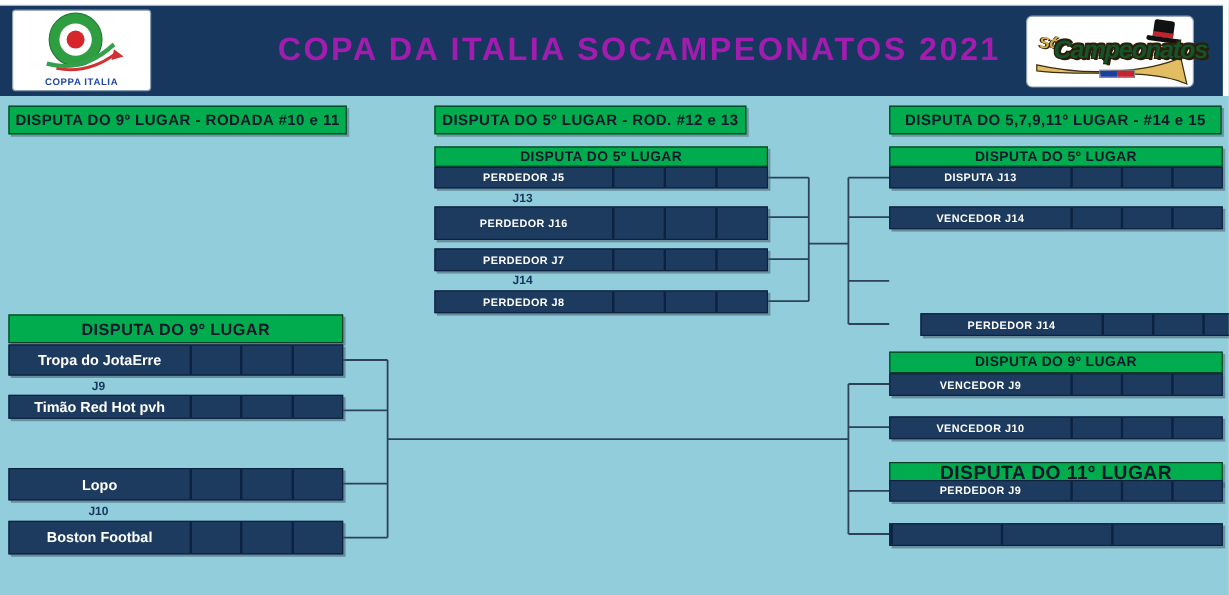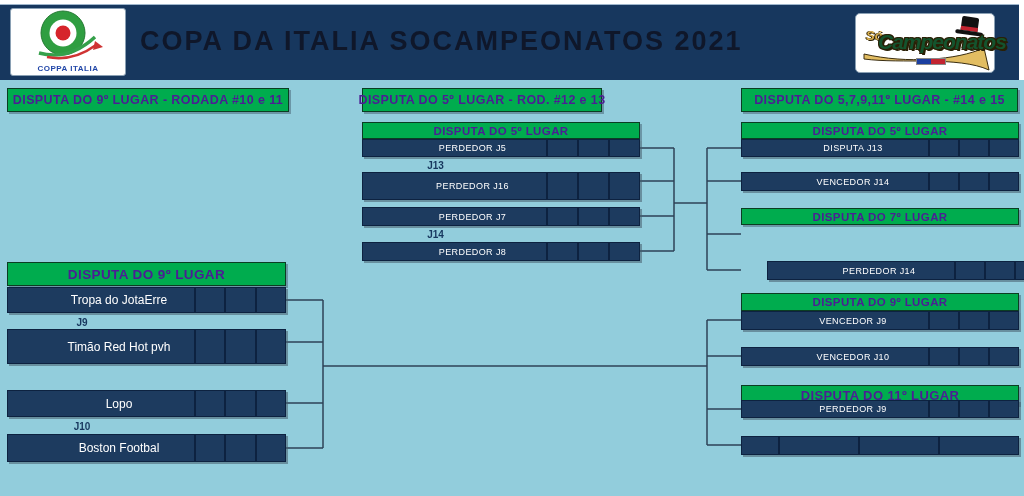--- a/index.html
+++ b/index.html
@@ -4,22 +4,22 @@
 <style>
   html,body{margin:0;padding:0;}
   body{font-family:"Liberation Sans",sans-serif;}
   #stage{position:relative;width:1024px;height:496px;background:#92CDDC;overflow:hidden;}
 
   
   .top-strip{position:absolute;left:0;top:0;width:1024px;height:4px;background:#ffffff;border-bottom:1px solid #9fb6cc;}
   .header-band{position:absolute;left:0;top:5px;width:1019px;height:75px;background:#17375E;}
   .right-strip{position:absolute;right:0;top:0;width:5px;height:80px;background:#ffffff;}
 
-  .page-title{position:absolute;left:140px;right:190px;top:26px;text-align:left;
-    color:#0f172a;font-size:27px;font-weight:800;letter-spacing:2px;white-space:nowrap;}
+  .page-title{position:absolute;left:140px;right:190px;top:26px;text-align:right;
+    color:#a21caf;font-size:27px;font-weight:800;letter-spacing:2px;white-space:nowrap;}
 
   
   .logo-box{position:absolute;background:#ffffff;border:1px solid #8aa0b4;border-radius:3px;}
   .logo-coppa{left:10px;top:8px;width:114px;height:66px;}
   .logo-soc{left:855px;top:13px;width:138px;height:58px;border-radius:5px;}
   .coppa-caption{position:absolute;left:0;right:0;bottom:2px;text-align:center;
     color:#2247a8;font-size:8px;font-weight:bold;letter-spacing:0.5px;}
   .soc-so{position:absolute;left:10px;top:14px;color:#d8ae4e;font-size:13px;font-weight:bold;font-style:italic;
     text-shadow:1px 1px 0 #2a2006,-1px 0 0 #2a2006;}
   .soc-word{position:absolute;left:22px;top:16px;color:#14532d;font-size:21px;font-weight:bold;font-style:italic;letter-spacing:-1px;
@@ -28,26 +28,26 @@
   .soc-flagbar{position:absolute;left:60px;top:44px;width:28px;height:5px;display:flex;border:1px solid #888;}
   .soc-flagbar .b{flex:1;background:#1b3fa0;}
   .soc-flagbar .r{flex:1;background:#c32430;}
   .hat{position:absolute;right:10px;top:3px;width:28px;height:20px;transform:rotate(8deg);}
   .hat .crown{position:absolute;left:5px;top:0;width:17px;height:14px;background:#111;border-radius:2px 2px 0 0;}
   .hat .band{position:absolute;left:5px;top:10px;width:17px;height:4px;background:#c32430;}
   .hat .brim{position:absolute;left:0;top:14px;width:28px;height:4px;background:#111;border-radius:2px;}
 
   
   .ghead{position:absolute;background:#00AC4E;border:1px solid #0b3d22;box-sizing:border-box;
-    color:#4c1d95;font-weight:bold;display:flex;align-items:center;justify-content:center;
+    color:#0f172a;font-weight:bold;display:flex;align-items:center;justify-content:center;
     text-align:center;letter-spacing:0.4px;box-shadow:2px 2px 0 rgba(60,84,100,0.45);white-space:nowrap;}
 
   
   .row{position:absolute;display:flex;background:#1d3b5f;border:1px solid #0d2240;box-sizing:border-box;
-    box-shadow:2px 2px 0 rgba(70,92,108,0.55);color:#ffffff;font-weight:normal;padding-left:36px;}
+    box-shadow:2px 2px 0 rgba(70,92,108,0.55);color:#ffffff;font-weight:bold;}
   .row .name{display:flex;align-items:center;justify-content:center;white-space:nowrap;}
   .row .cell{flex:1;border-left:2px solid #0d2240;}
   .left-col .name{width:150px;font-size:12px;}
   .mid-col .name{width:147px;font-size:9px;letter-spacing:0.4px;}
   .right-col .name{width:150px;font-size:9px;letter-spacing:0.4px;}
 
   .jlabel{position:absolute;color:#17375E;font-weight:bold;font-size:10px;
     display:flex;align-items:center;justify-content:center;}
 
   .connectors{position:absolute;left:0;top:0;pointer-events:none;}
@@ -103,21 +103,21 @@
 
       <path d="M286,300 H323 M286,342 H323 M286,403 H323 M286,448 H323"></path>
       <path d="M323,300 V448"></path>
       <path d="M323,366 H707"></path>
       <path d="M707,320 V445"></path>
       <path d="M707,320 H741 M707,356 H741 M707,409 H741 M707,445 H741"></path>
     </g>
   </svg>
 
   <div class="ghead" style="left:7px;top:88px;width:282px;height:24px;font-size:12.5px">DISPUTA DO 9º LUGAR - RODADA #10 e 11</div>
-  <div class="ghead" style="left:362px;top:88px;width:240px;height:24px;font-size:12.5px">DISPUTA DO 5º LUGAR - ROD. #12 e 13</div>
+  <div class="ghead" style="left:362px;top:88px;width:260px;height:24px;font-size:12.5px">DISPUTA DO 5º LUGAR - ROD. #12 e 13</div>
   <div class="ghead" style="left:741px;top:88px;width:277px;height:24px;font-size:12.5px">DISPUTA DO 5,7,9,11º LUGAR - #14 e 15</div>
 
   <div class="ghead" style="left:362px;top:122px;width:278px;height:17px;font-size:11.5px">DISPUTA DO 5º LUGAR</div>
 
   <div class="row mid-col" style="left:362px;top:139px;width:278px;height:18px">
     <div class="name">PERDEDOR J5</div>
     <div class="cell"></div>
     <div class="cell"></div>
     <div class="cell"></div>
   </div>
@@ -150,21 +150,20 @@
     <div class="cell"></div>
     <div class="cell"></div>
   </div>
   <div class="row right-col" style="left:741px;top:172px;width:278px;height:19px">
     <div class="name">VENCEDOR J14</div>
     <div class="cell"></div>
     <div class="cell"></div>
     <div class="cell"></div>
   </div>
 
-  <div class="ghead" style="left:741px;top:208px;width:278px;height:17px;font-size:11.5px">DISPUTA DO 7º LUGAR</div>
   <div class="row right-col" style="left:767px;top:261px;width:278px;height:19px">
     <div class="name">PERDEDOR J14</div>
     <div class="cell"></div>
     <div class="cell"></div>
     <div class="cell"></div>
   </div>
 
   <div class="ghead" style="left:741px;top:293px;width:278px;height:18px;font-size:11.5px">DISPUTA DO 9º LUGAR</div>
   <div class="row right-col" style="left:741px;top:311px;width:278px;height:19px">
     <div class="name">VENCEDOR J9</div>
@@ -172,21 +171,21 @@
     <div class="cell"></div>
     <div class="cell"></div>
   </div>
   <div class="row right-col" style="left:741px;top:347px;width:278px;height:19px">
     <div class="name">VENCEDOR J10</div>
     <div class="cell"></div>
     <div class="cell"></div>
     <div class="cell"></div>
   </div>
 
-  <div class="ghead" style="left:741px;top:385px;width:278px;height:20px;font-size:13px">DISPUTA DO 11º LUGAR</div>
+  <div class="ghead" style="left:741px;top:385px;width:278px;height:20px;font-size:16px">DISPUTA DO 11º LUGAR</div>
   <div class="row right-col" style="left:741px;top:400px;width:278px;height:18px">
     <div class="name">PERDEDOR J9</div>
     <div class="cell"></div>
     <div class="cell"></div>
     <div class="cell"></div>
   </div>
   <div class="row right-col" style="left:741px;top:436px;width:278px;height:19px">
     <div class="cell"></div>
     <div class="cell"></div>
     <div class="cell"></div>
@@ -194,21 +193,21 @@
 
   <div class="ghead" style="left:7px;top:262px;width:279px;height:24px;font-size:13.5px">DISPUTA DO 9º LUGAR</div>
 
   <div class="row left-col" style="left:7px;top:287px;width:279px;height:26px">
     <div class="name">Tropa do JotaErre</div>
     <div class="cell"></div>
     <div class="cell"></div>
     <div class="cell"></div>
   </div>
   <div class="jlabel" style="left:7px;top:315px;width:150px;height:14px">J9</div>
-  <div class="row left-col" style="left:7px;top:329px;width:279px;height:35px">
+  <div class="row left-col" style="left:7px;top:329px;width:279px;height:20px">
     <div class="name">Timão Red Hot pvh</div>
     <div class="cell"></div>
     <div class="cell"></div>
     <div class="cell"></div>
   </div>
 
   <div class="row left-col" style="left:7px;top:390px;width:279px;height:27px">
     <div class="name">Lopo</div>
     <div class="cell"></div>
     <div class="cell"></div>

